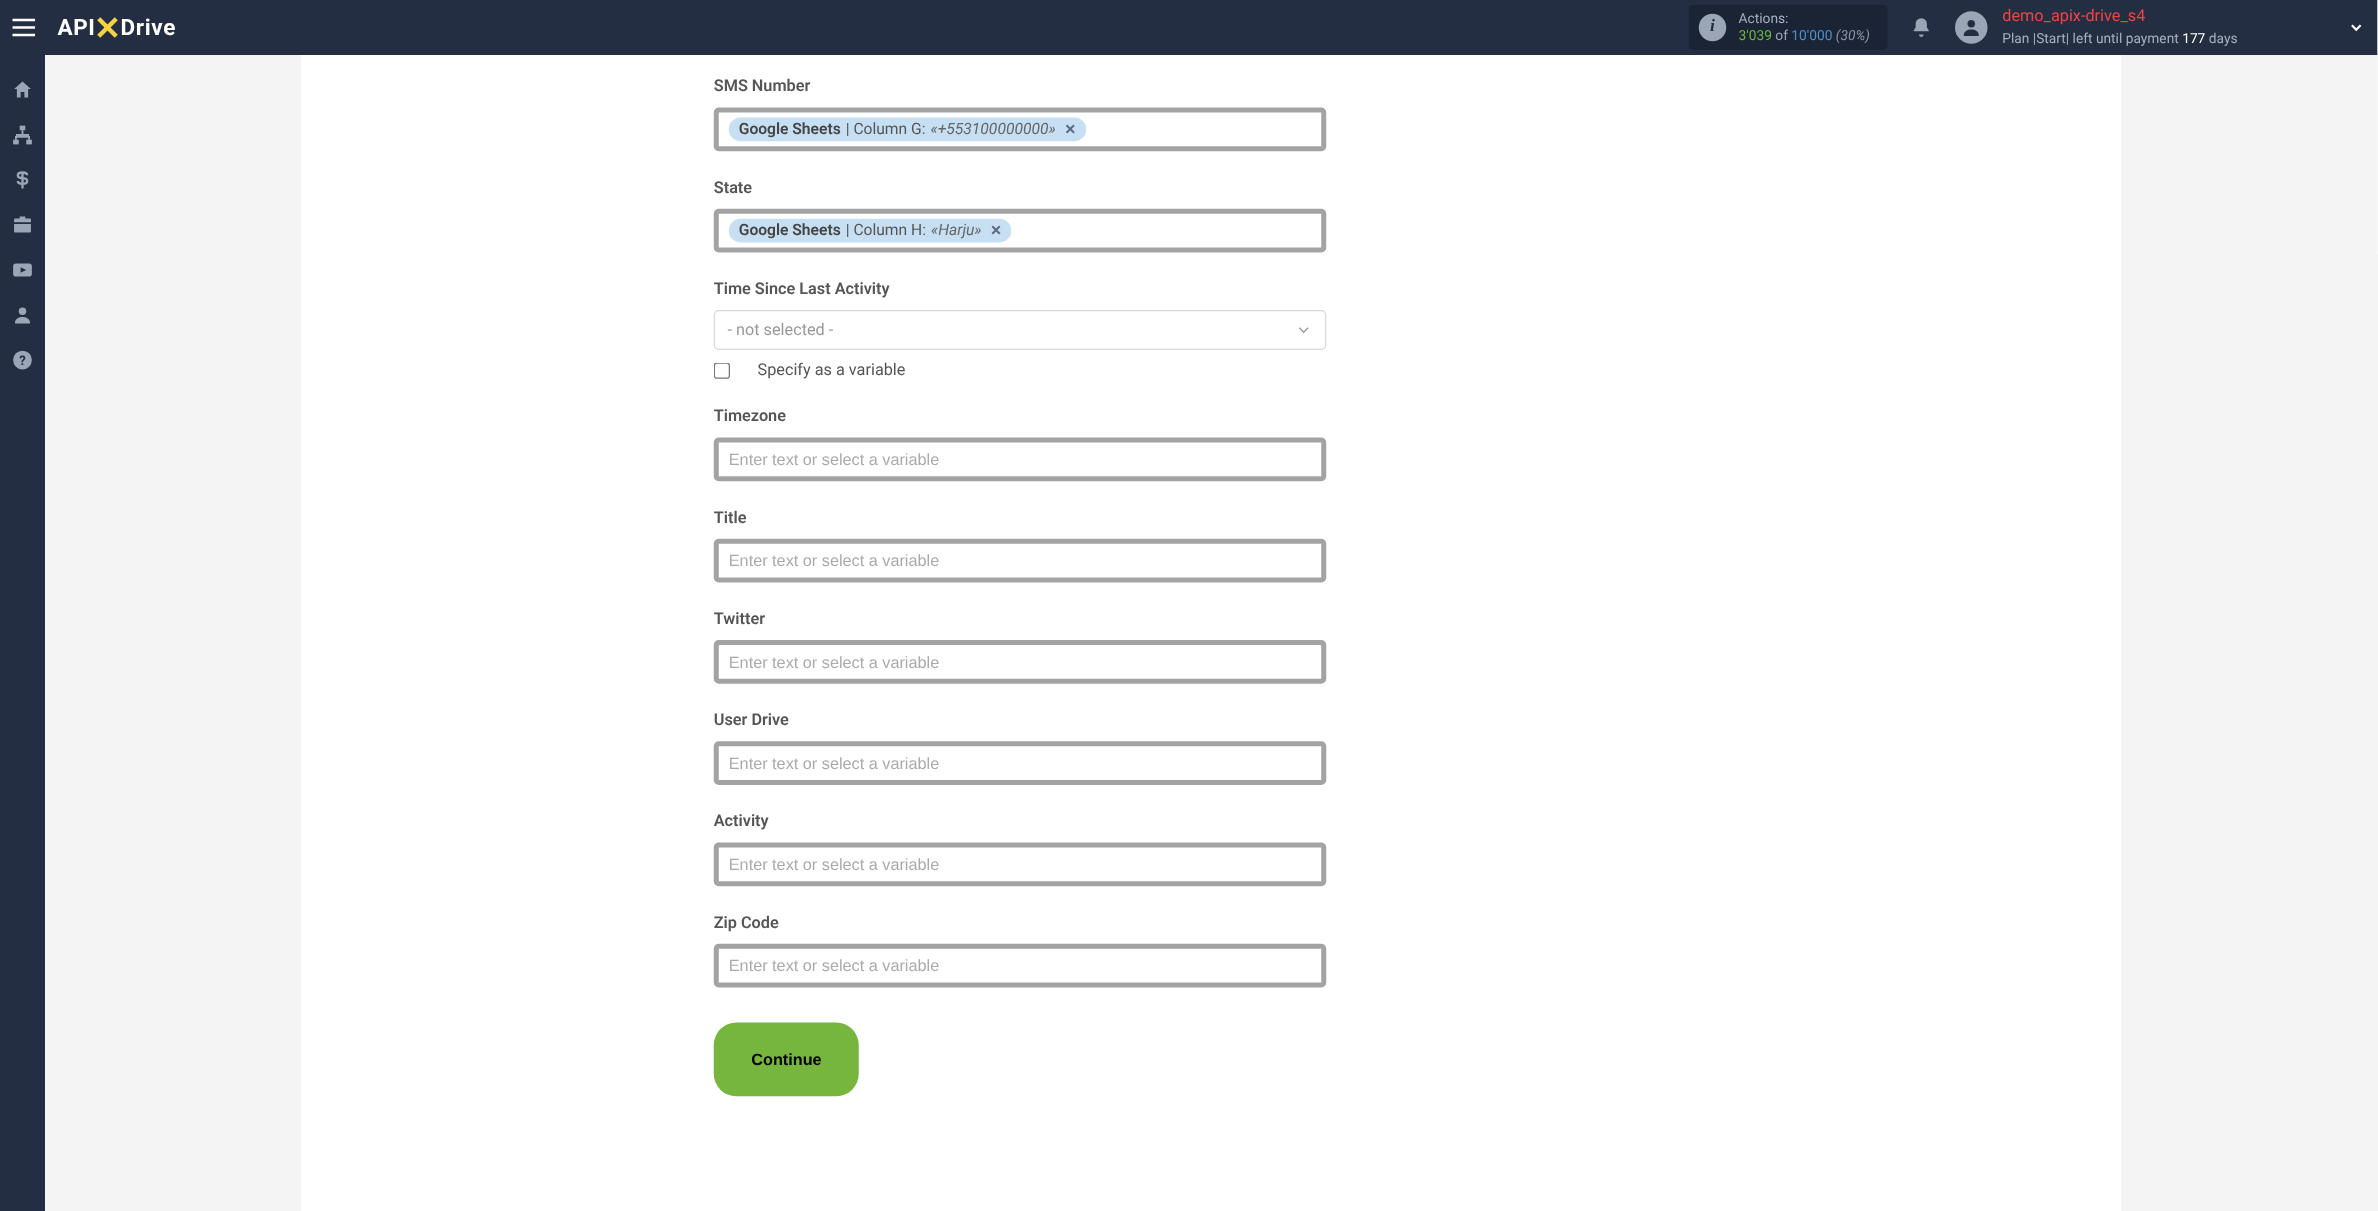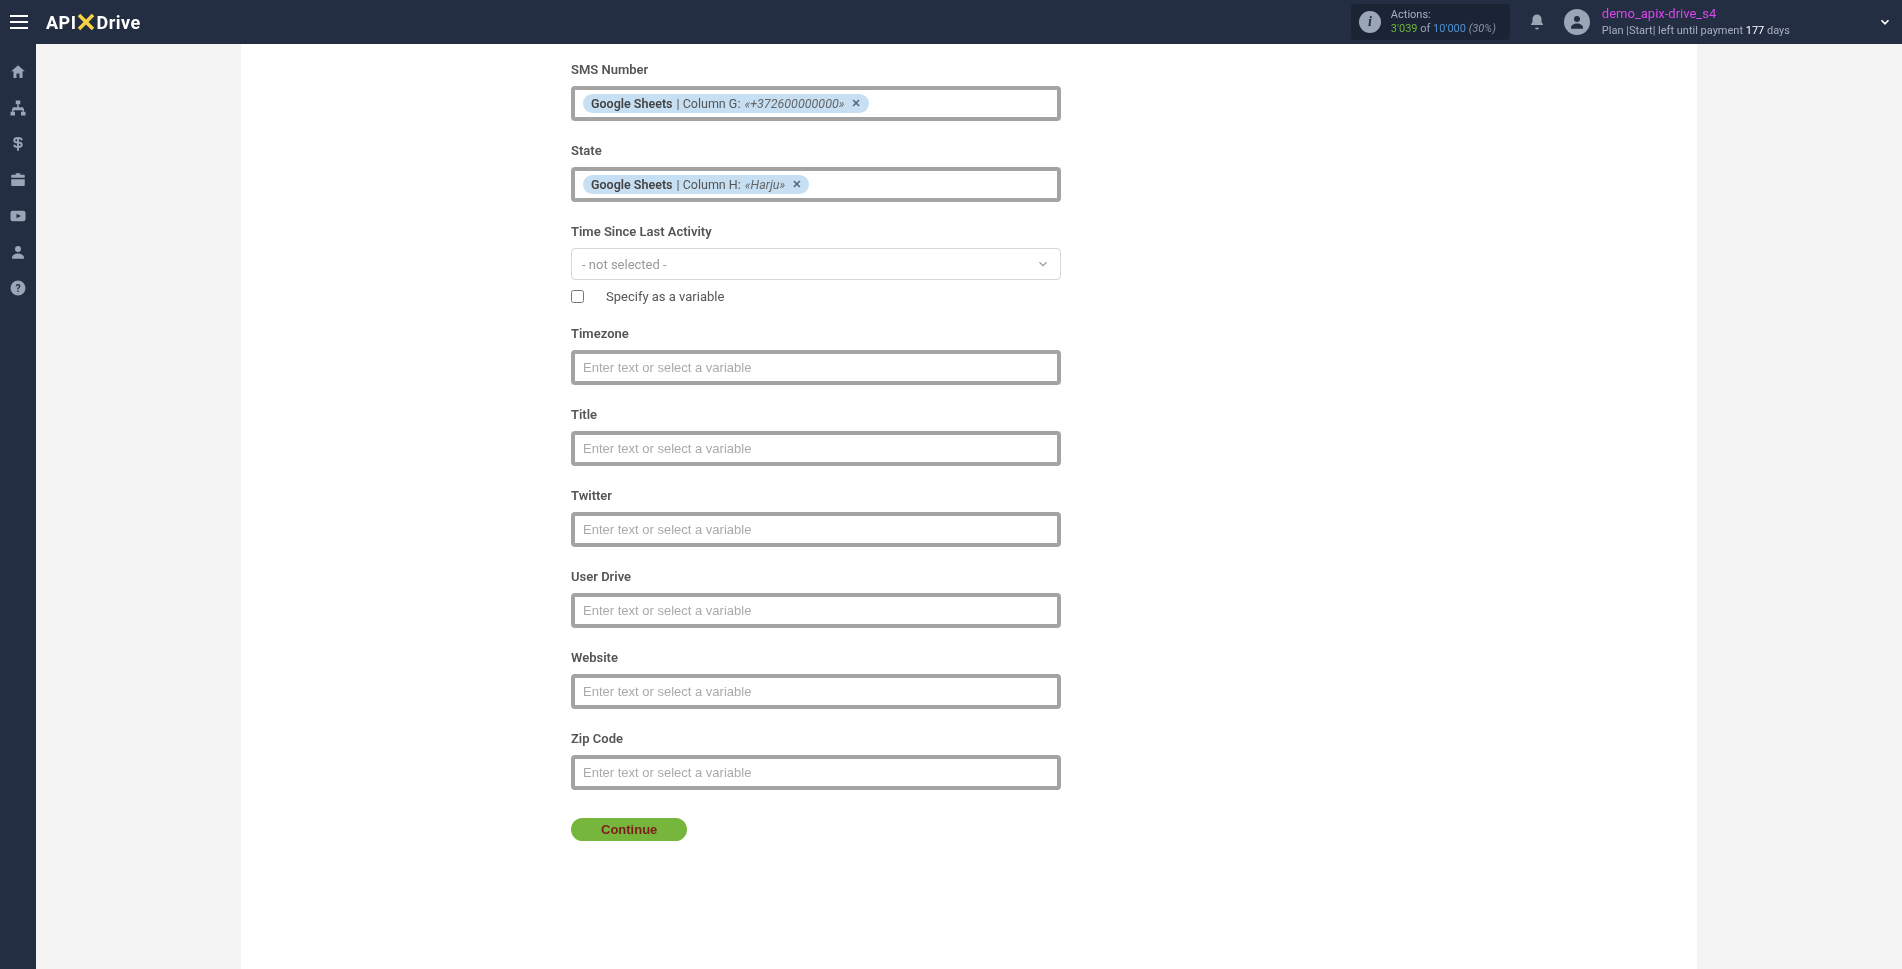--- a/index.html
+++ b/index.html
@@ -19,21 +19,21 @@
 .actions-text { font-size: 11px; line-height: 1.3; }
 .actions-text .l1 { color: #a7b0bf; }
 .actions-text .l2 .cur { color: #6fb53a; }
 .actions-text .l2 .of { color: #9aa5b5; }
 .actions-text .l2 .max { color: #4f8fcf; }
 .actions-text .l2 .pct { color: #8b95a6; font-style: italic; }
 .bell-icon { width: 18px; height: 18px; margin-right: 18px; cursor: pointer; }
 .user-block { display: flex; align-items: center; gap: 12px; margin-right: 8px; }
 .user-avatar { width: 26px; height: 26px; border-radius: 50%; background: #9aa5b5; display:flex; align-items:center; justify-content:center; }
 .user-info { font-size: 11px; line-height: 1.4; }
-.user-info .uname { color: #d946ef; font-size: 13px; }
+.user-info .uname { color: #ef4444; font-size: 13px; }
 .user-info .uplan { color: #a7b0bf; }
 .user-info .uplan .bold { color: #fff; font-weight: 400; text-align: center; }
 .chev { margin-left: 80px; cursor: pointer; }
 
 
 .sidebar { position: fixed; left: 0; top: 44px; bottom: 0; width: 36px; background: #242e42; display: flex; flex-direction: column; align-items: center; padding-top: 18px; gap: 16px; }
 .sidebar .sb-item { color: #9aa5b5; cursor: pointer; width: 20px; height: 20px; display:flex; align-items:center; justify-content:center; }
 
 
 .main { margin-left: 36px; padding: 0 22px; }
@@ -53,21 +53,21 @@
 .pill .pill-val { font-style: italic; color: #666; }
 .pill .pill-close { cursor: pointer; color: #5b6a7c; font-weight: 700; margin-left: 3px; font-size: 11px; }
 
 .select-box { border: 1px solid #d8d8d8; border-radius: 4px; height: 32px; padding: 0 10px; display: flex; align-items: center; justify-content: space-between; width: 490px; cursor: pointer; }
 .select-box .sel-text { color: #999; font-size: 13px; }
 .select-box .sel-chev { color: #999; }
 
 .checkbox-row { margin-top: 9px; display: flex; align-items: center; gap: 22px; font-size: 13px; color: #555; }
 .checkbox-row input { width: 13px; height: 13px; }
 
-.btn-continue { background: #76b63c; color: #7f1d1d; border: none; border-radius: 18px; padding: 4px 30px; font-size: 13px; font-weight: 600; cursor: pointer; margin-top: 6px; }
+.btn-continue { background: #76b63c; color: #000000; border: none; border-radius: 18px; padding: 22px 30px; font-size: 13px; font-weight: 600; cursor: pointer; margin-top: 6px; }
 </style>
 </head>
 <body>
 
 <div class="header">
   <div class="menu-icon">
       <span></span>
       <span></span>
       <span></span>
     </div>
@@ -160,21 +160,21 @@
 
 <div class="main">
   <div class="panel">
 
     <div class="field-group">
       <label class="field-label">SMS Number</label>
       <div class="field-box">
         <span class="pill">
           <span class="pill-src">Google Sheets</span>
             <span class="pill-col"><span> | </span><span>Column G: </span></span>
-            <span class="pill-val">«+372600000000»</span>
+            <span class="pill-val">«+553100000000»</span>
           <span class="pill-close">✕</span>
         </span>
       </div>
     </div>
 
     <div class="field-group">
       <label class="field-label">State</label>
       <div class="field-box">
         <span class="pill">
           <span class="pill-src">Google Sheets</span>
@@ -221,21 +221,21 @@
     </div>
 
     <div class="field-group">
       <label class="field-label">User Drive</label>
       <div class="field-box">
         <input class="placeholder-input" placeholder="Enter text or select a variable" style="">
       </div>
     </div>
 
     <div class="field-group">
-      <label class="field-label">Website</label>
+      <label class="field-label">Activity</label>
       <div class="field-box">
         <input class="placeholder-input" placeholder="Enter text or select a variable" style="">
       </div>
     </div>
 
     <div class="field-group">
       <label class="field-label">Zip Code</label>
       <div class="field-box">
         <input class="placeholder-input" placeholder="Enter text or select a variable" style="">
       </div>

